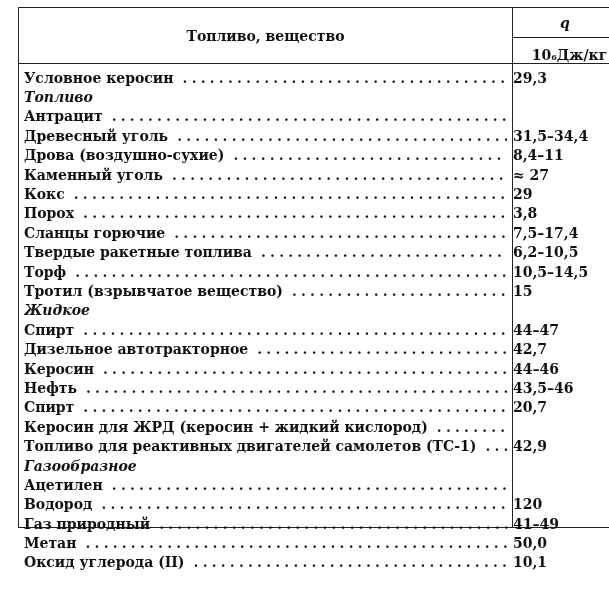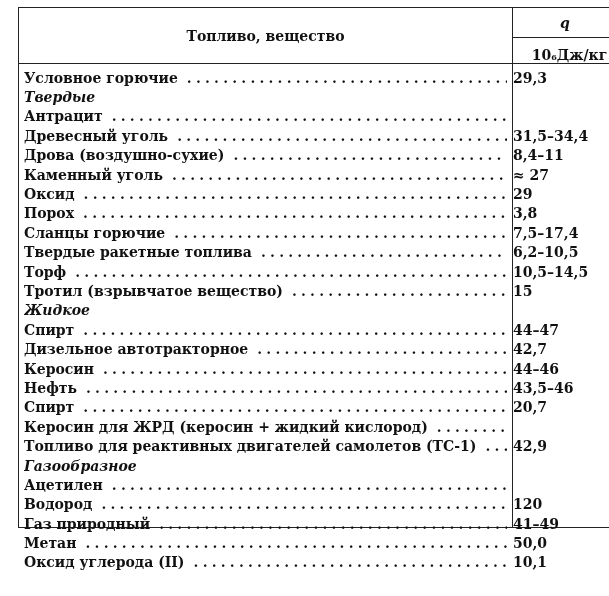--- a/index.html
+++ b/index.html
@@ -36,44 +36,44 @@
     <div class="head-q">q</div>
     <div class="head-unit">
       <span>10</span>
         <sup>6</sup>
         <span> Дж/кг</span>
     </div>
   </div>
   <div class="vdiv"></div>
   <div class="rows" id="rows">
       <div class="row">
-        <div class="name"><span>Условное горючие</span><span class="dots"> ................................................................................</span></div>
+        <div class="name"><span>Условное керосин</span><span class="dots"> ................................................................................</span></div>
         <div class="val">29,3</div>
       </div>
       <div class="row cat">
-        <div class="name"><span>Твердые</span></div>
+        <div class="name"><span>Топливо</span></div>
         <div class="val"></div>
       </div>
       <div class="row">
         <div class="name"><span>Антрацит</span><span class="dots"> ................................................................................</span></div>
       </div>
       <div class="row">
         <div class="name"><span>Древесный уголь</span><span class="dots"> ................................................................................</span></div>
         <div class="val">31,5–34,4</div>
       </div>
       <div class="row">
         <div class="name"><span>Дрова (воздушно-сухие)</span><span class="dots"> ................................................................................</span></div>
         <div class="val">8,4–11</div>
       </div>
       <div class="row">
         <div class="name"><span>Каменный уголь</span><span class="dots"> ................................................................................</span></div>
         <div class="val">≈ 27</div>
       </div>
       <div class="row">
-        <div class="name"><span>Оксид</span><span class="dots"> ................................................................................</span></div>
+        <div class="name"><span>Кокс</span><span class="dots"> ................................................................................</span></div>
         <div class="val">29</div>
       </div>
       <div class="row">
         <div class="name"><span>Порох</span><span class="dots"> ................................................................................</span></div>
         <div class="val">3,8</div>
       </div>
       <div class="row">
         <div class="name"><span>Сланцы горючие</span><span class="dots"> ................................................................................</span></div>
         <div class="val">7,5–17,4</div>
       </div>

